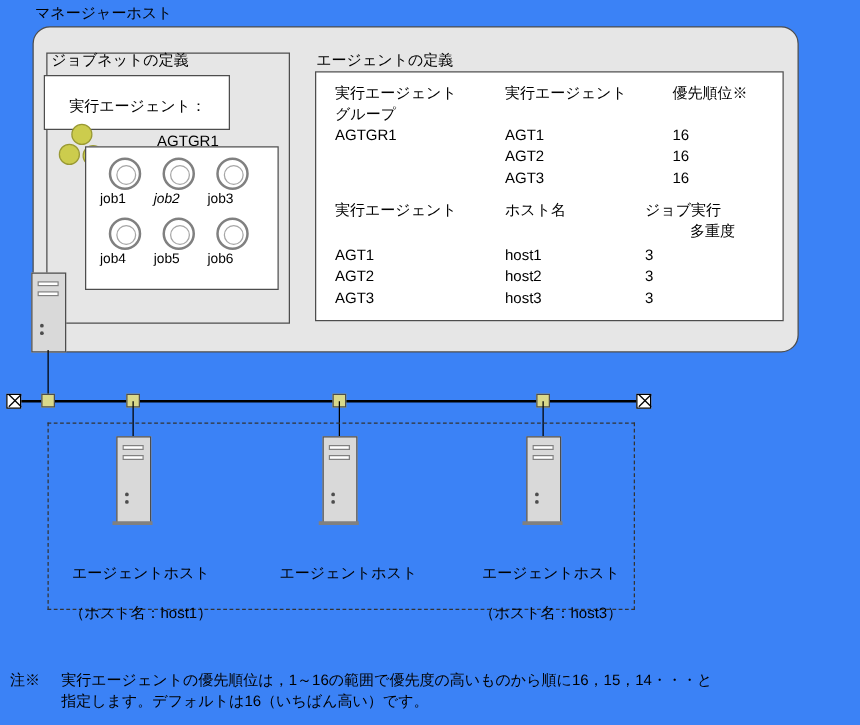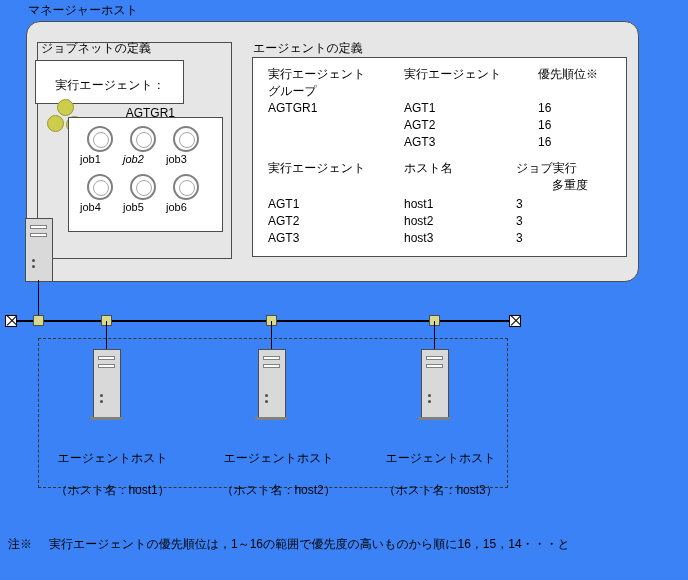--- a/index.html
+++ b/index.html
@@ -333,26 +333,25 @@
   <div class="abs" style="left:90px; top:417px; width:32px; height:3px; background:#808080;"></div>
   <div class="abs" style="left:255px; top:417px; width:32px; height:3px; background:#808080;"></div>
   <div class="abs" style="left:418px; top:417px; width:32px; height:3px; background:#808080;"></div>
 
   <div class="abs agent-caption" style="left:31px; top:434px;">
     <span>エージェントホスト</span><br>
     <span>（ホスト名：host1）</span>
   </div>
   <div class="abs agent-caption" style="left:197px; top:434px;">
     <span>エージェントホスト</span><br>
-    <span>（ホスト名：host2）</span>
   </div>
   <div class="abs agent-caption" style="left:359px; top:434px;">
     <span>エージェントホスト</span><br>
     <span>（ホスト名：host3）</span>
   </div>
 
 
   <div class="abs" id="note">
     <span id="note-label">注※</span>
-    <span id="note-body"><span>実行エージェントの優先順位は，1～16の範囲で優先度の高いものから順に16，15，14・・・と</span><br></span>
+    <span id="note-body"><span>実行エージェントの優先順位は，1～16の範囲で優先度の高いものから順に16，15，14・・・と</span><br><span>指定します。デフォルトは16（いちばん高い）です。</span></span>
   </div>
 
 </div>
 
 </body></html>

